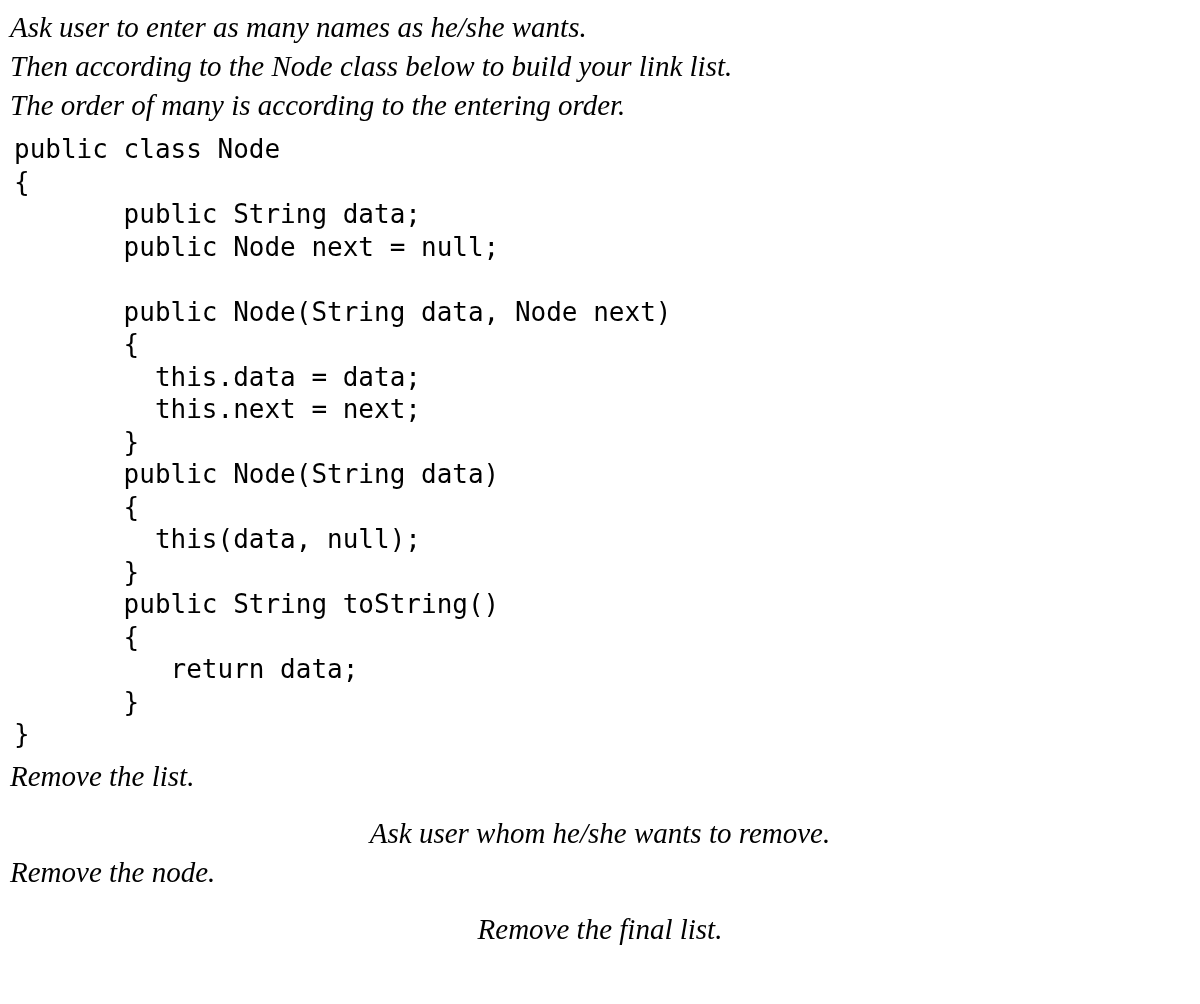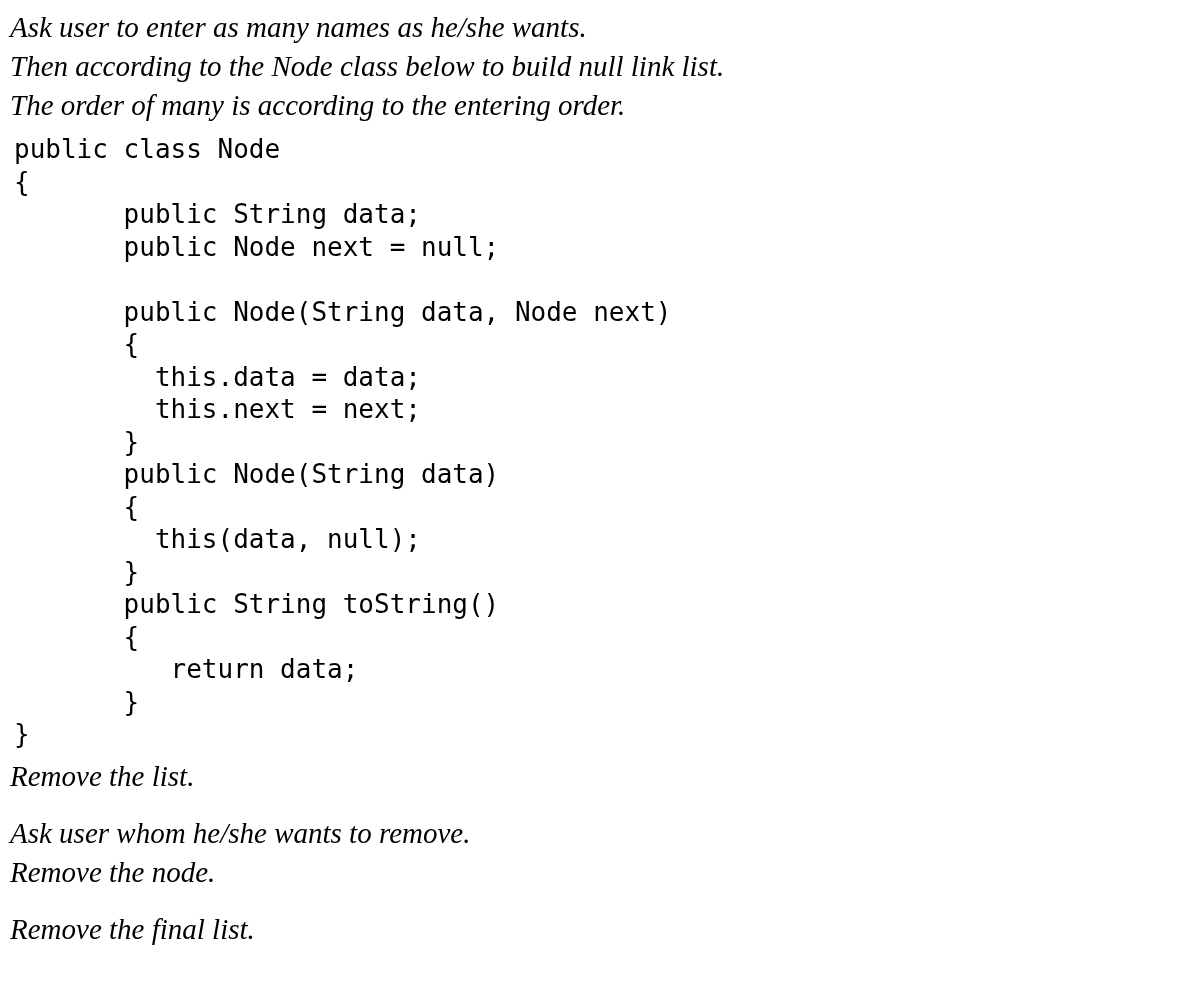--- a/index.html
+++ b/index.html
@@ -11,35 +11,36 @@
       background: #fff;
       color: #000;
       width: 1180px;
     }
     .prose {
       margin: 0;
       font-style: italic;
     }
     .prose-spaced {
       margin-top: 18px;
+      text-align: center;
     }
     .code-block {
       font-family: 'Lucida Sans Typewriter', 'DejaVu Sans Mono', Menlo, Consolas, 'Lucida Console', monospace;
       font-size: 26px;
       white-space: pre;
       margin: 8px 0 6px 4px;
       line-height: 1.25;
       letter-spacing: 0;
     }
   </style>
 </head>
 <body>
 
 <div class="prose">Ask user to enter as many names as he/she wants.</div>
-<div class="prose">Then according to the Node class below to build null link list.</div>
+<div class="prose">Then according to the Node class below to build your link list.</div>
 <div class="prose">The order of many is according to the entering order.</div>
 
 <div class="code-block">public class Node
 {
        public String data;
        public Node next = null;
 
        public Node(String data, Node next)
        {
          this.data = data;

